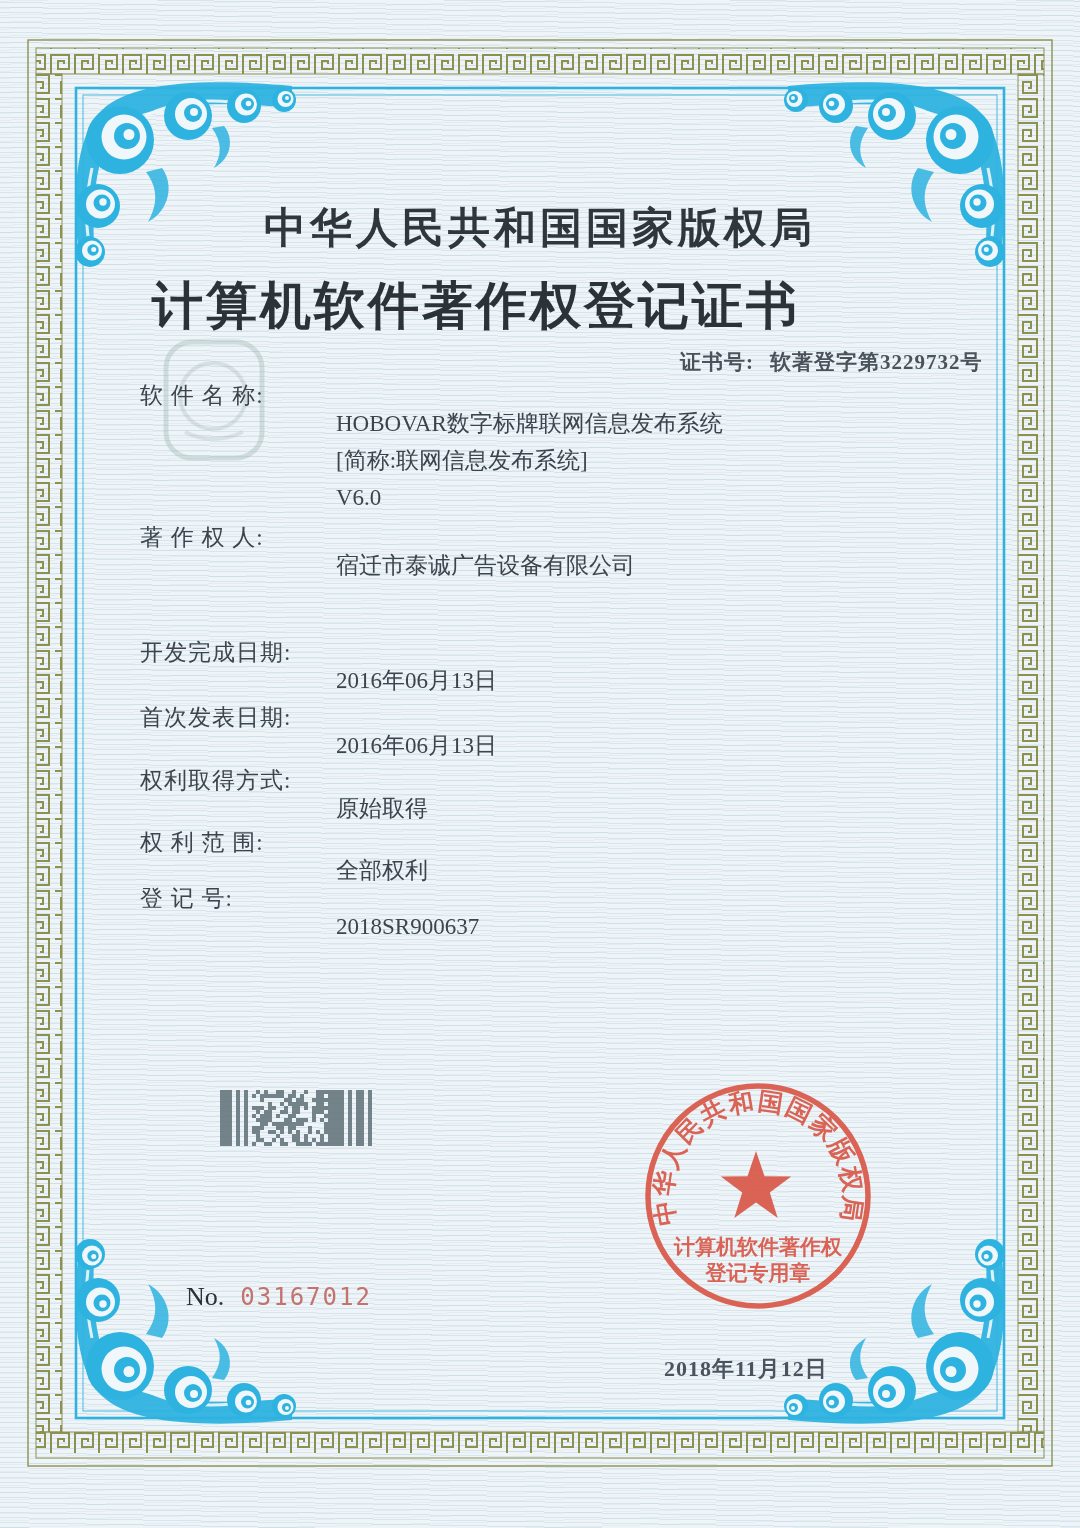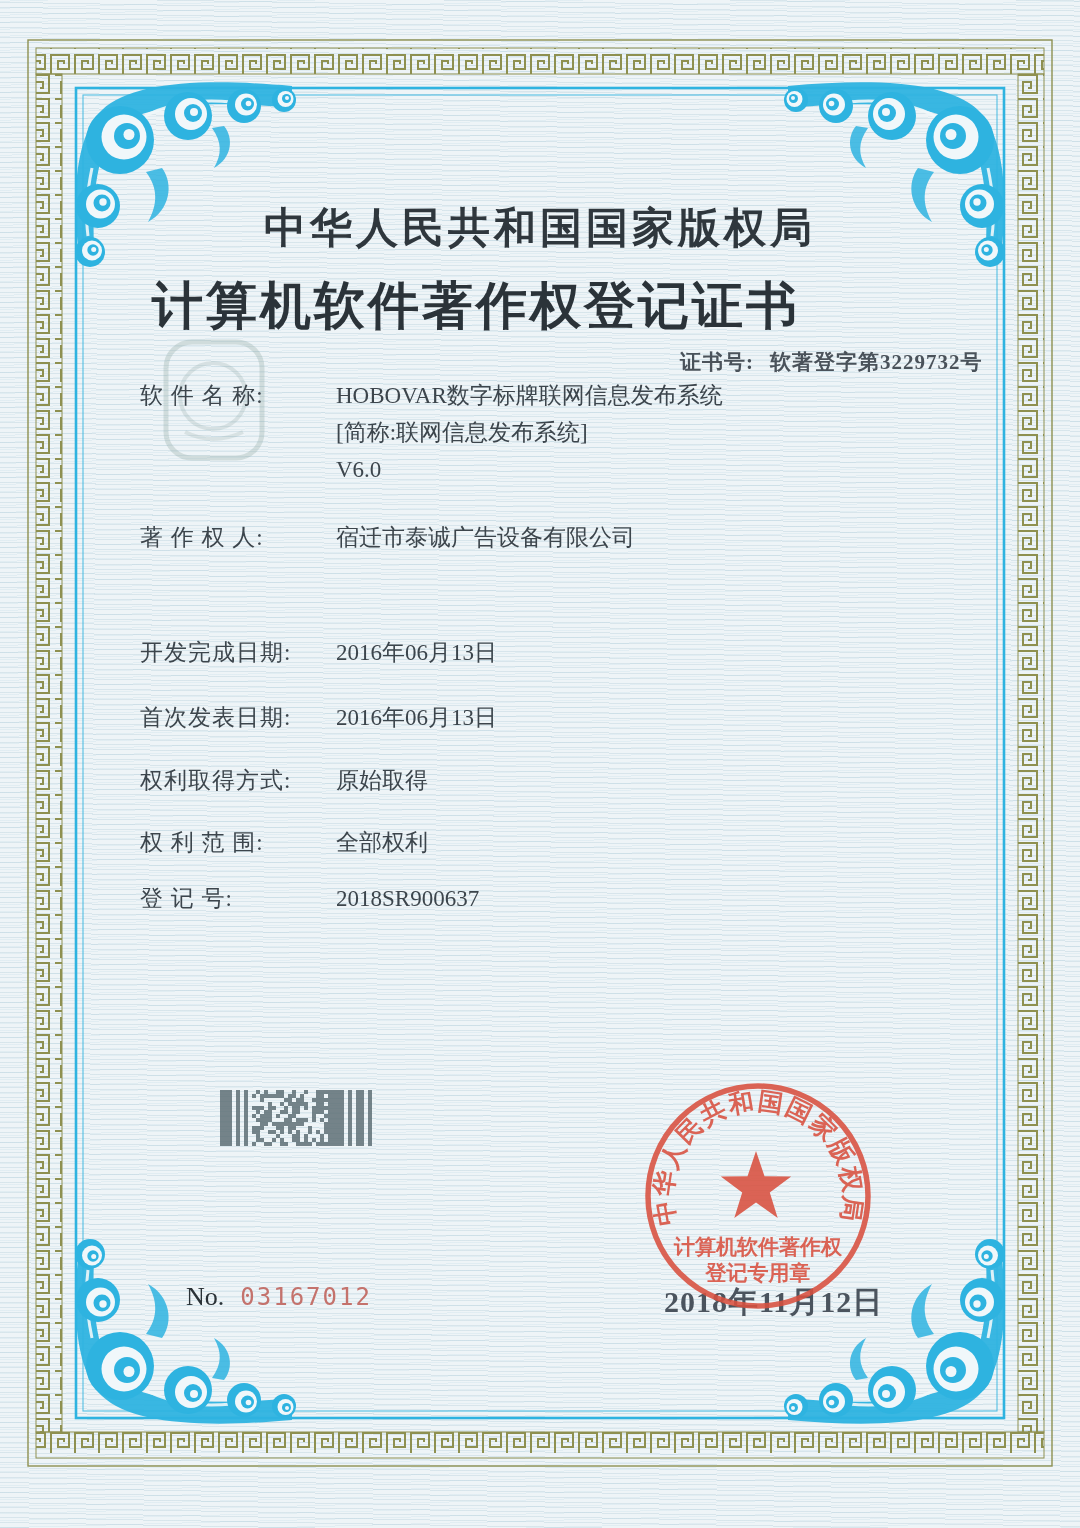--- a/index.html
+++ b/index.html
@@ -24,29 +24,29 @@
   .border-svg{position:absolute;left:0;top:0;z-index:1;}
   .content{position:absolute;left:0;top:0;width:1080px;height:1528px;z-index:2;}
   .title1{position:absolute;left:0;top:200px;width:1080px;text-align:center;
     font-size:42px;font-weight:bold;letter-spacing:4px;color:#2f373d;}
   .title2{position:absolute;left:0;top:272px;width:864px;text-align:center;
     font-size:51px;font-weight:bold;letter-spacing:3px;color:#2b3339;margin-left:44px;}
   .certno{position:absolute;left:680px;top:348px;font-size:21px;font-weight:600;color:#4a525a;letter-spacing:1px;}
   .certno .val{margin-left:16px;}
   .field{position:absolute;left:140px;font-size:23px;color:#3c454c;line-height:37px;white-space:nowrap;}
   .flabel{display:inline-block;min-width:170px;letter-spacing:1px;}
-  .fvalue{display:inline-block;margin-left:26px;vertical-align:top;}
+  .fvalue{display:inline-block;margin-left:26px;vertical-align:top;margin-top:28px;}
   .fvalue div{line-height:37px;}
   .statement{position:absolute;left:143px;top:952px;width:812px;font-size:26px;line-height:64px;color:#39424a;}
   .statement .ln1{text-indent:48px;}
   .barcode{position:absolute;left:220px;top:1090px;opacity:0.85;}
   .serial{position:absolute;left:186px;top:1282px;font-size:26px;color:#2a3237;}
   .serial .num{font-family:"DejaVu Sans Mono","Liberation Mono",monospace;
     font-size:24px;color:#c4726c;letter-spacing:2px;margin-left:16px;font-weight:300;}
-  .issue-date{position:absolute;left:664px;top:1282px;font-size:30px;font-weight:bold;
+  .issue-date{position:absolute;left:664px;top:1354px;font-size:22px;font-weight:bold;
     color:#4b545e;letter-spacing:1px;z-index:2;text-align:center;}
   .seal-svg{position:absolute;left:636px;top:1074px;z-index:3;opacity:0.88;}
 </style>
 </head>
 <body>
 
 <div class="page">
 
   <svg class="border-svg" width="1080" height="1528" viewBox="0 0 1080 1528">
     <defs>

